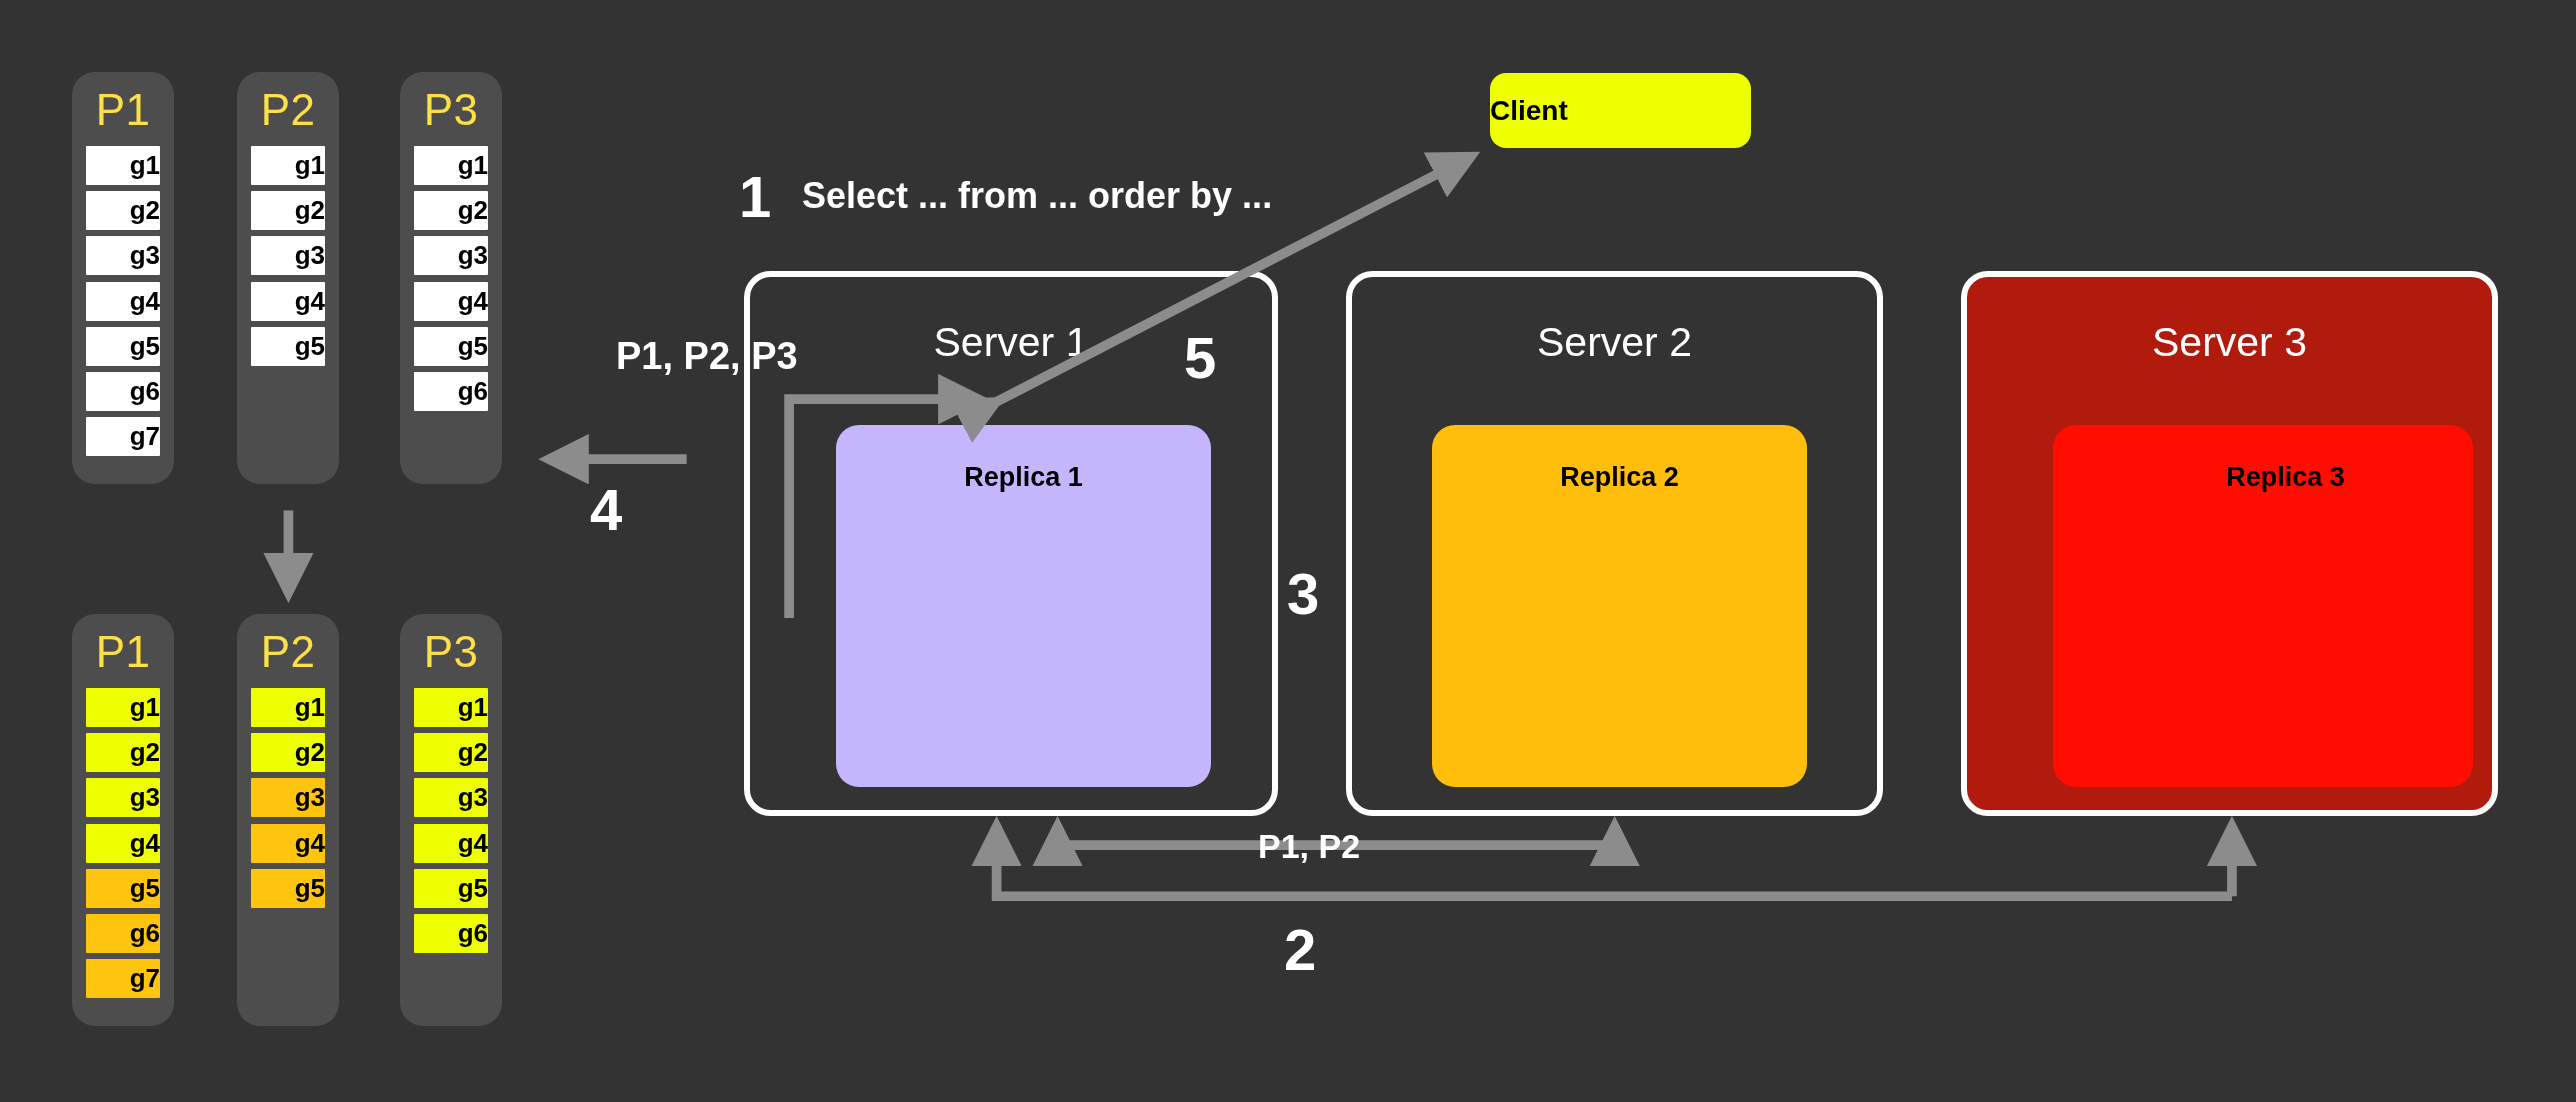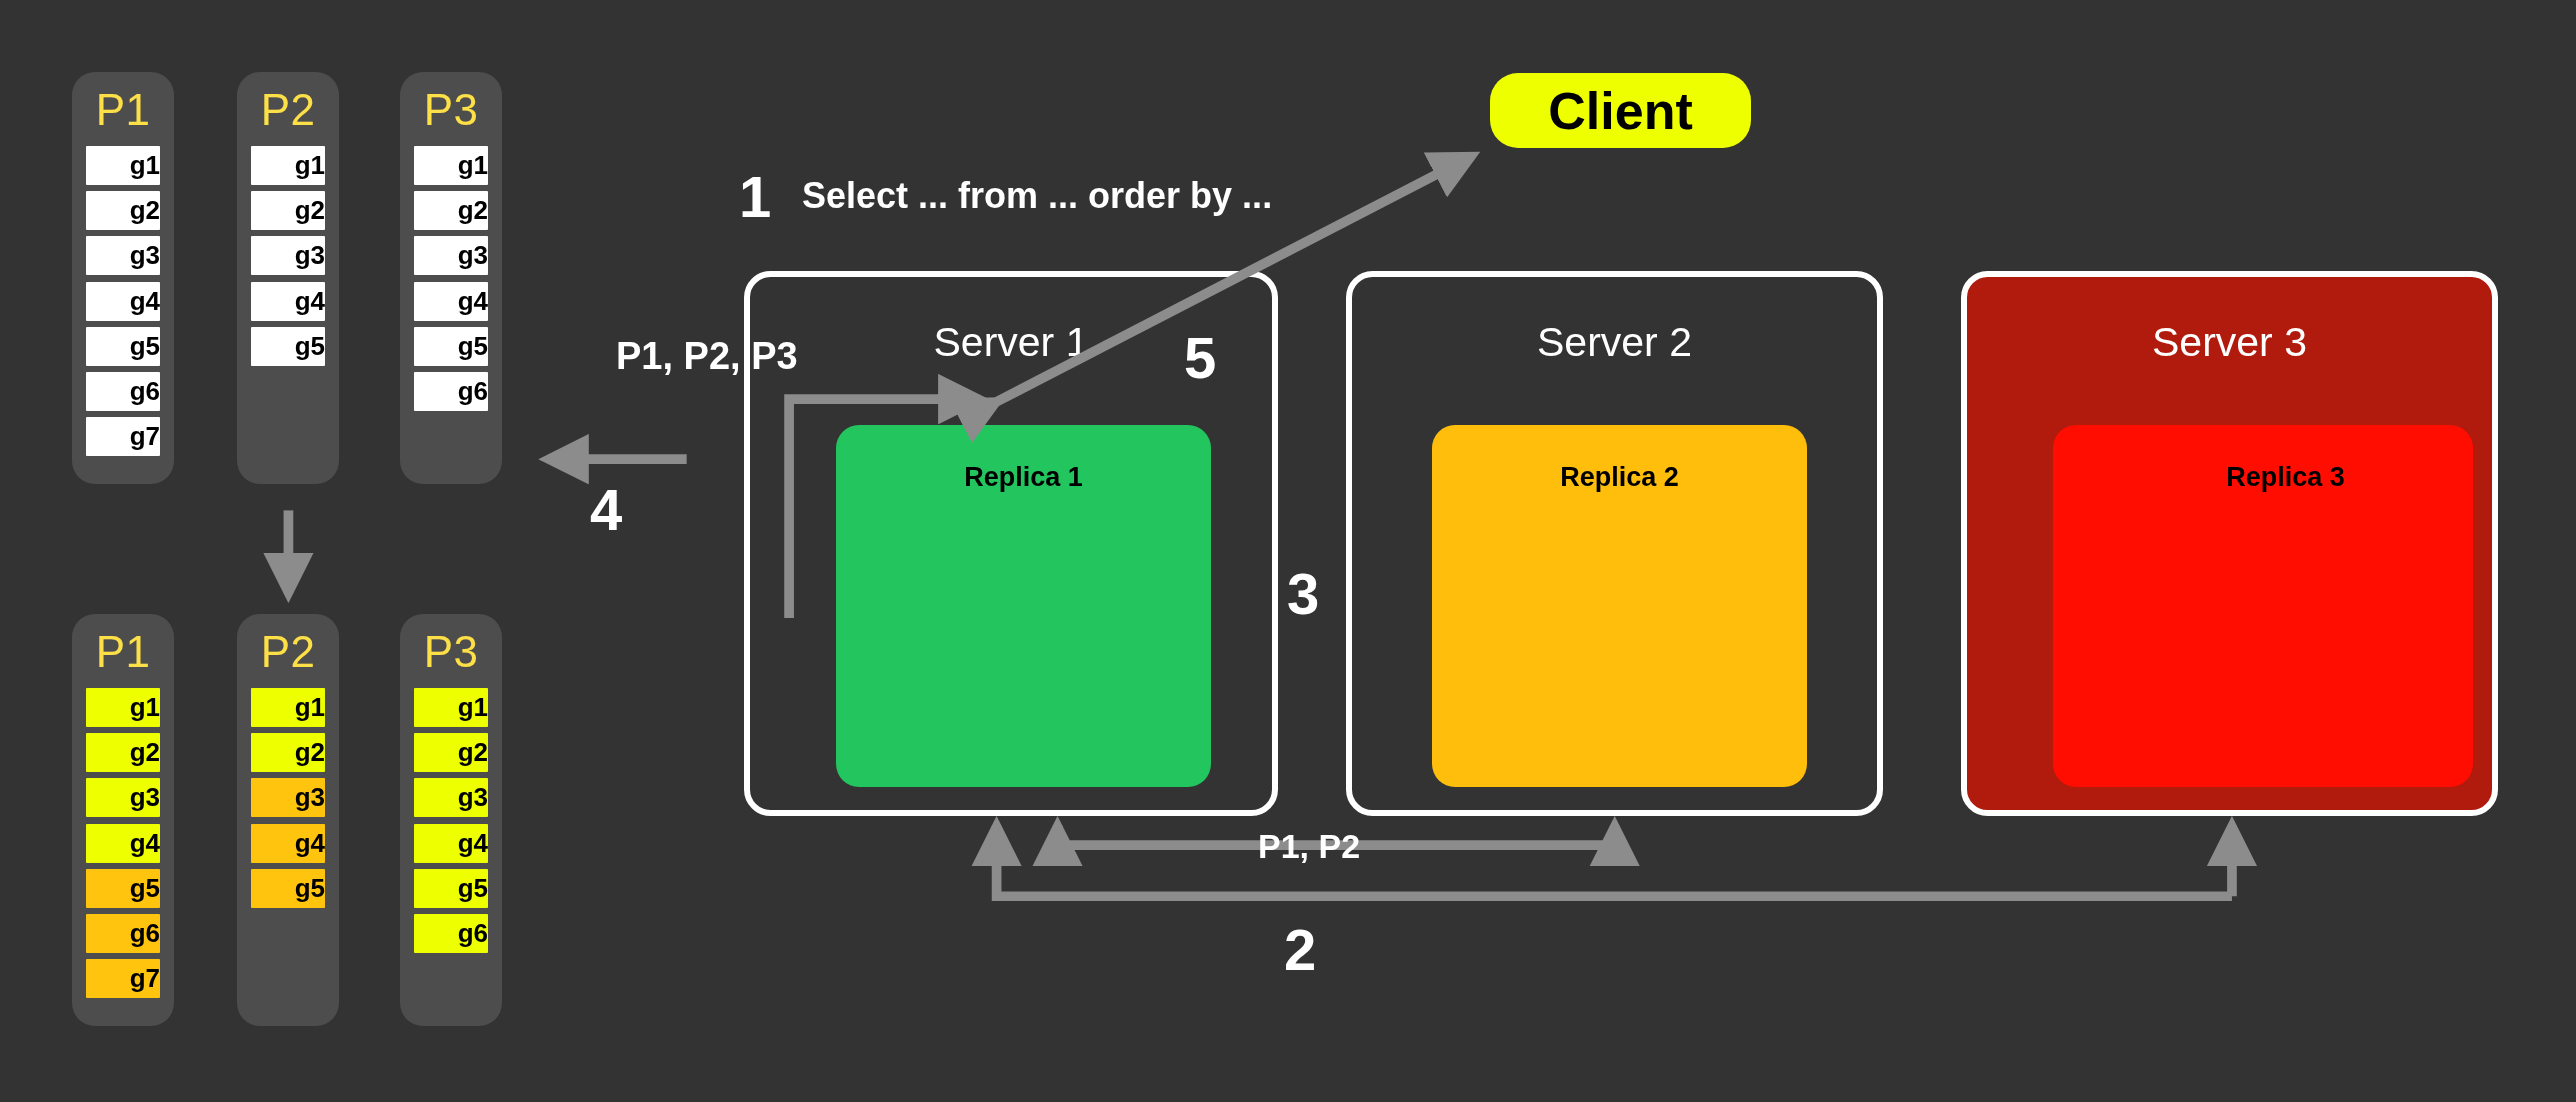--- a/index.html
+++ b/index.html
@@ -38,29 +38,29 @@
   .server-title{
     position:absolute;left:0;right:0;top:41px;text-align:center;
     color:#ffffff;font-size:41px;font-weight:400;line-height:48px;
   }
   .replica{
     position:absolute;border-radius:23px;
     display:flex;align-items:flex-start;justify-content:center;
     color:#000000;font-size:27px;font-weight:bold;
   }
   .replica span{margin-top:37px;}
-  .r-yellow{background:#22c55e;}
+  .r-yellow{background:#c4b5fd;}
   .r-orange{background:#ffbe0b;}
   .r-red{background:#ff0d00;padding-left:45px;}
 
   
   .client{
-    position:absolute;background:#eeff00;border-radius:28px;
-    display:flex;align-items:center;justify-content:center;
-    color:#000000;font-size:52px;font-weight:bold;
+    position:absolute;background:#eeff00;border-radius:16px;
+    display:flex;align-items:center;justify-content:flex-start;
+    color:#000000;font-size:28px;font-weight:bold;
   }
 
   
   .step-num{
     position:absolute;color:#ffffff;font-weight:bold;line-height:1;
   }
   .lbl{
     position:absolute;color:#ffffff;font-weight:bold;line-height:1;
   }
 

